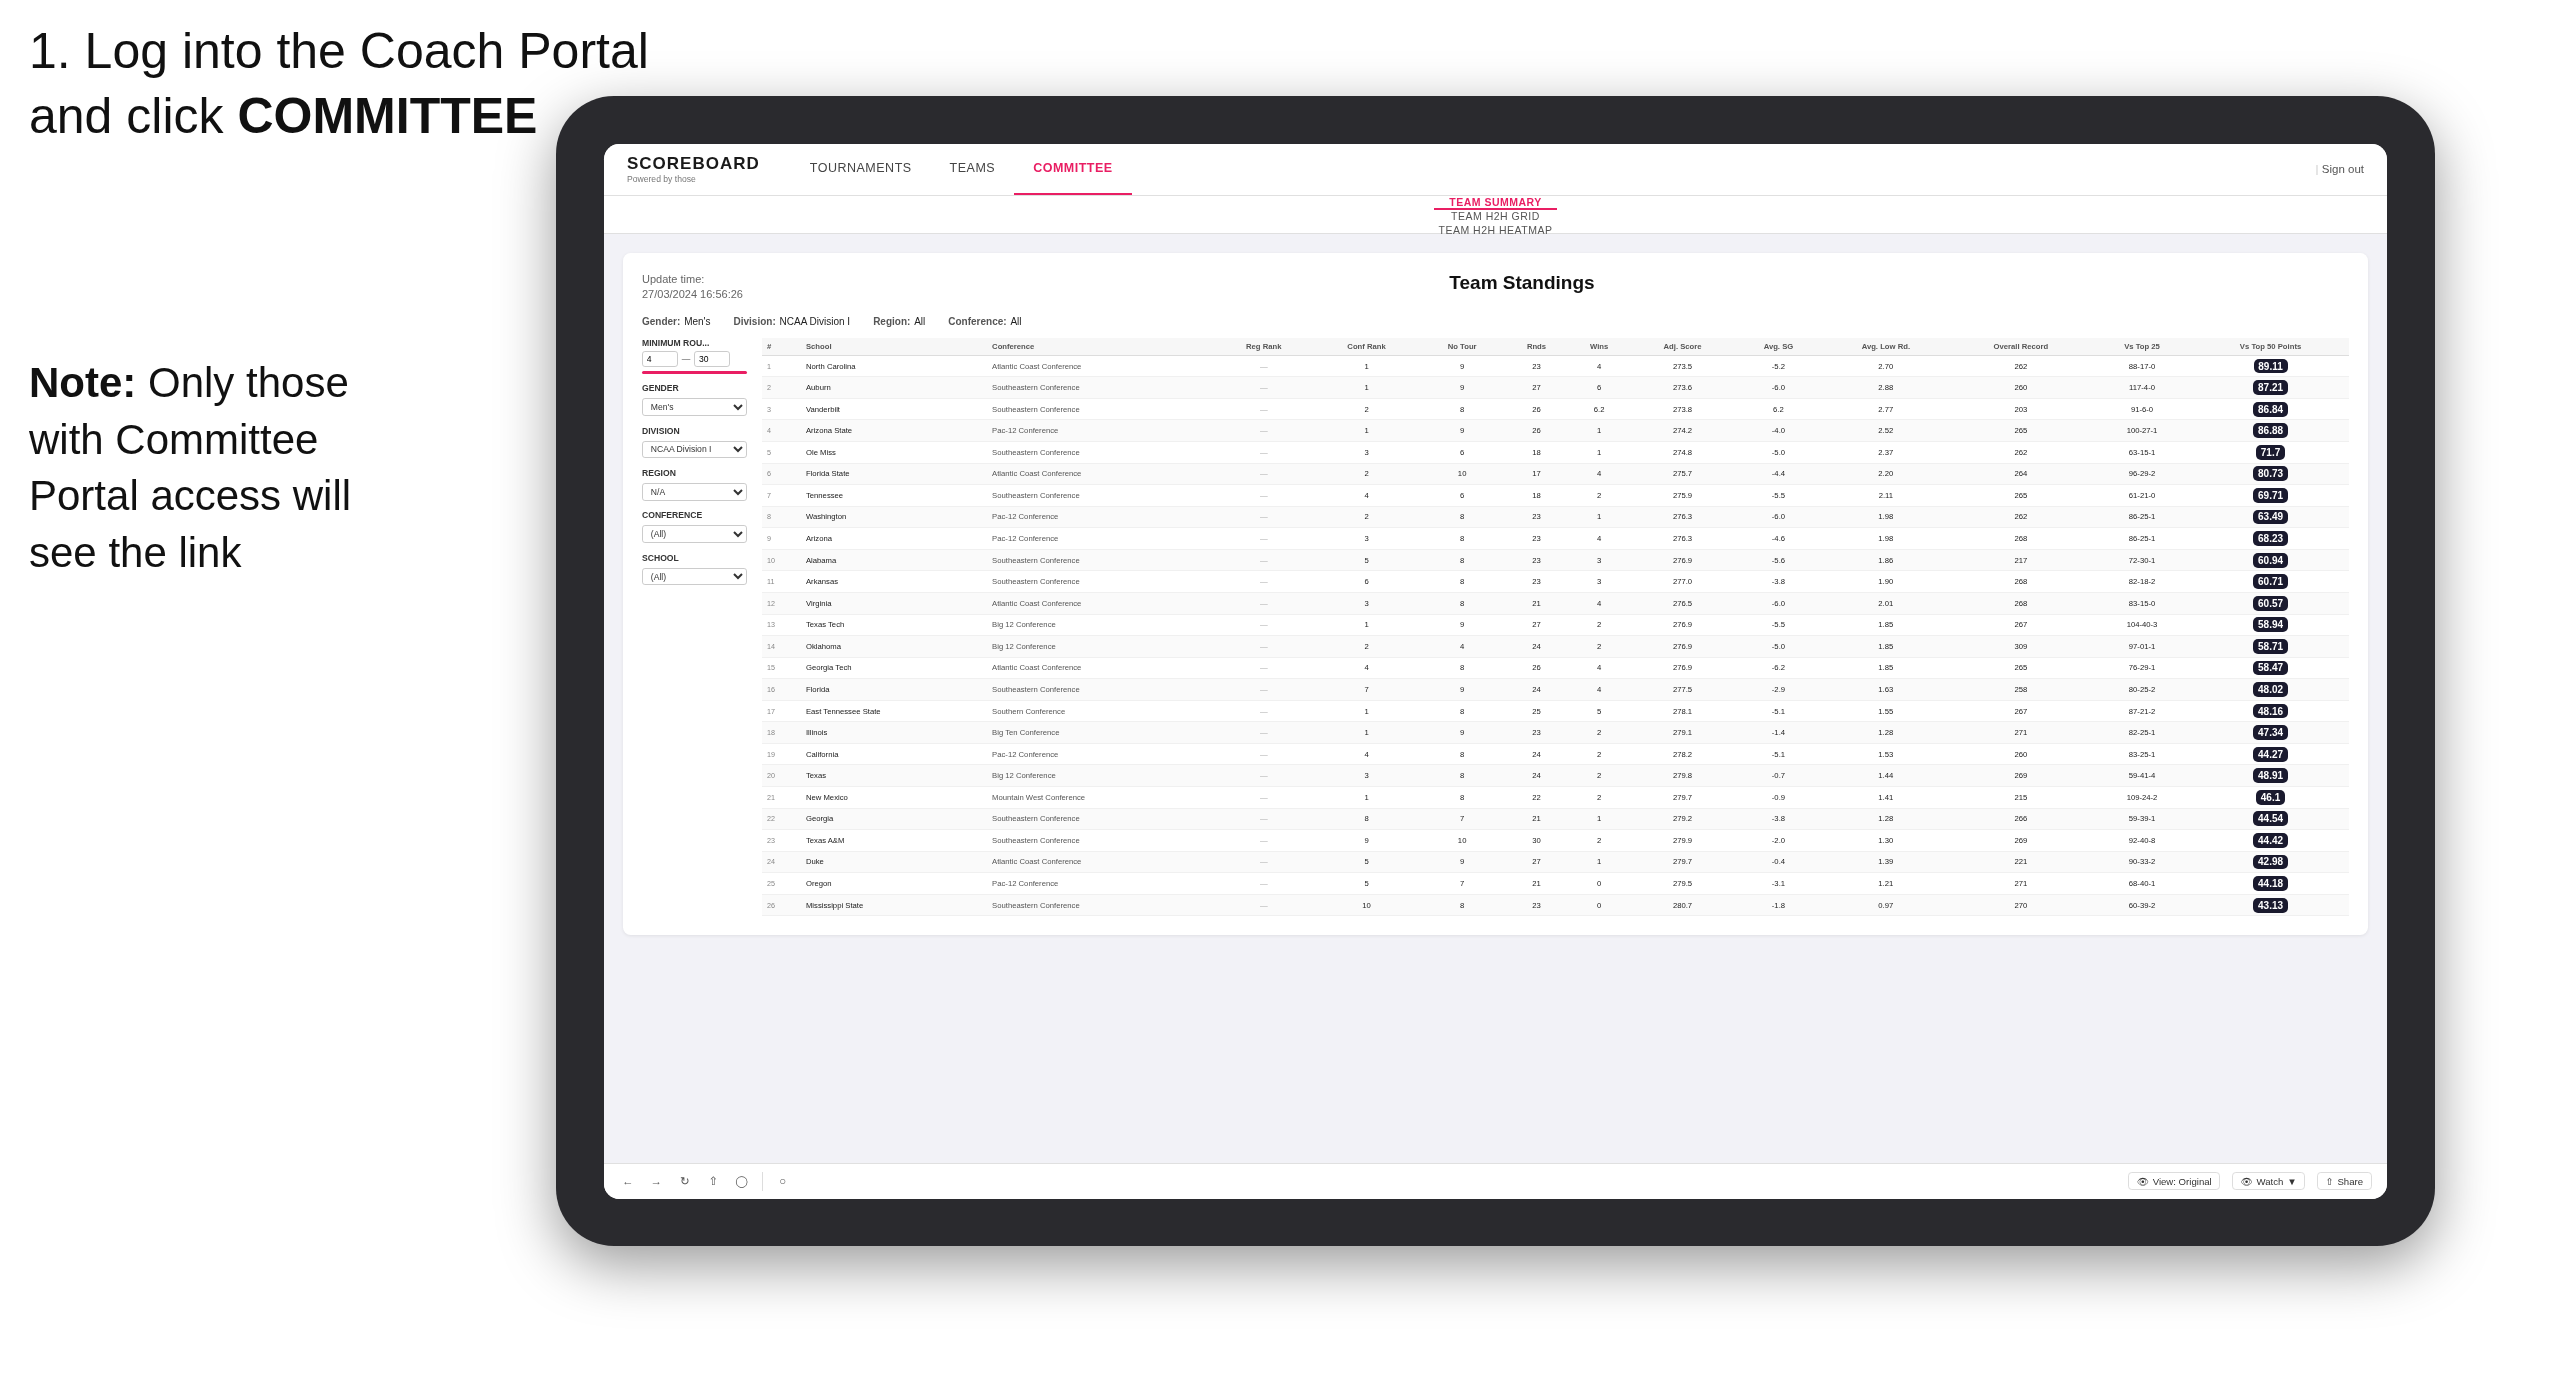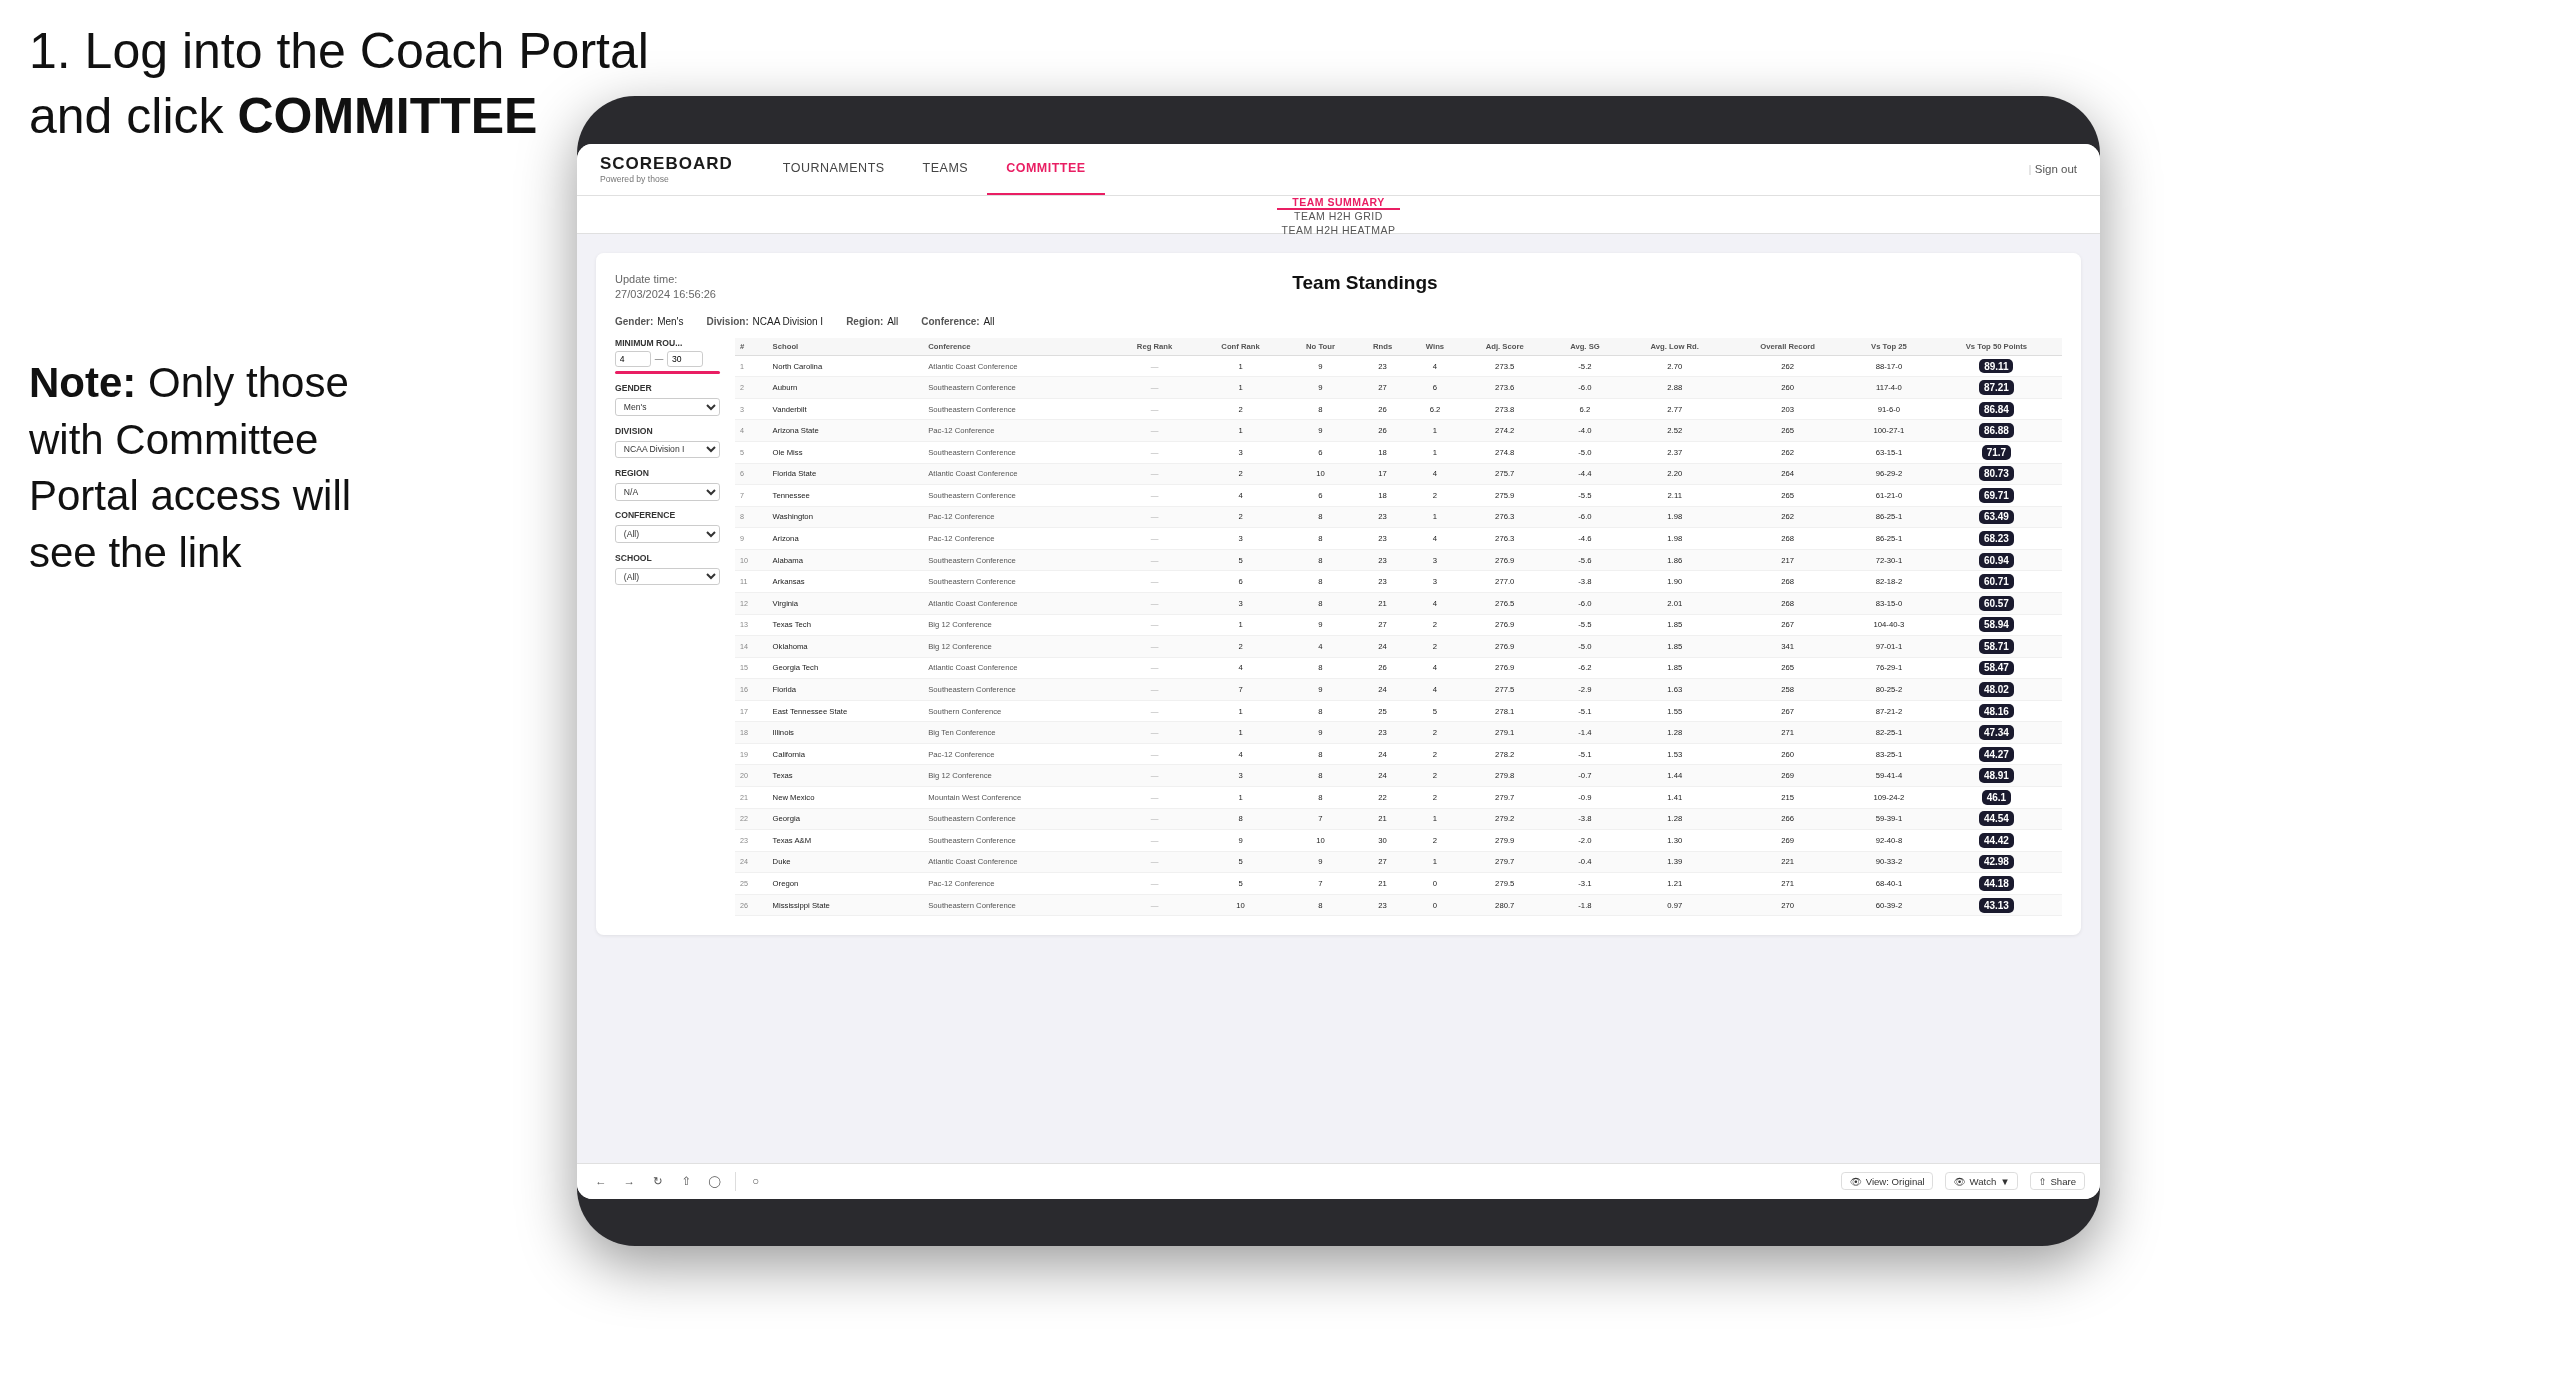--- a/index.html
+++ b/index.html
@@ -51,29 +51,28 @@
       top: 91px;
       left: 479px;
       pointer-events: none;
     }
 
     
     .tablet-container {
       position: absolute;
       top: 96px;
       left: 556px;
-      width: 1523px;
+      width: 1879px;
       height: 1150px;
       background: #2a2a2e;
       border-radius: 58px;
       display: flex;
       align-items: center;
       justify-content: center;
       box-shadow: 0 19px 58px rgba(0,0,0,0.4);
-      margin-left: 21px;
     }
 
     .tablet-screen {
       width: 1783px;
       height: 1055px;
       background: #f2f2f2;
       border-radius: 15.3px;
       overflow: hidden;
       display: flex;
       flex-direction: column;
@@ -760,21 +759,21 @@
     <td class="left"><span class="school-name">Oklahoma</span></td>
     <td class="left"><span class="conference-name">Big 12 Conference</span></td>
     <td><span class="arrow-dash">—</span></td>
     <td>2</td>
     <td>4</td>
     <td>24</td>
     <td>2</td>
     <td>276.9</td>
     <td>-5.0</td>
     <td>1.85</td>
-    <td>341</td>
+    <td>309</td>
     <td>97-01-1</td>
     <td><span class="points-badge">58.71</span></td>
   </tr>
                   <tr style="background: rgb(255, 255, 255);">
     <td class="left"><span class="rank-num">15</span></td>
     <td class="left"><span class="school-name">Georgia Tech</span></td>
     <td class="left"><span class="conference-name">Atlantic Coast Conference</span></td>
     <td><span class="arrow-dash">—</span></td>
     <td>4</td>
     <td>8</td>

